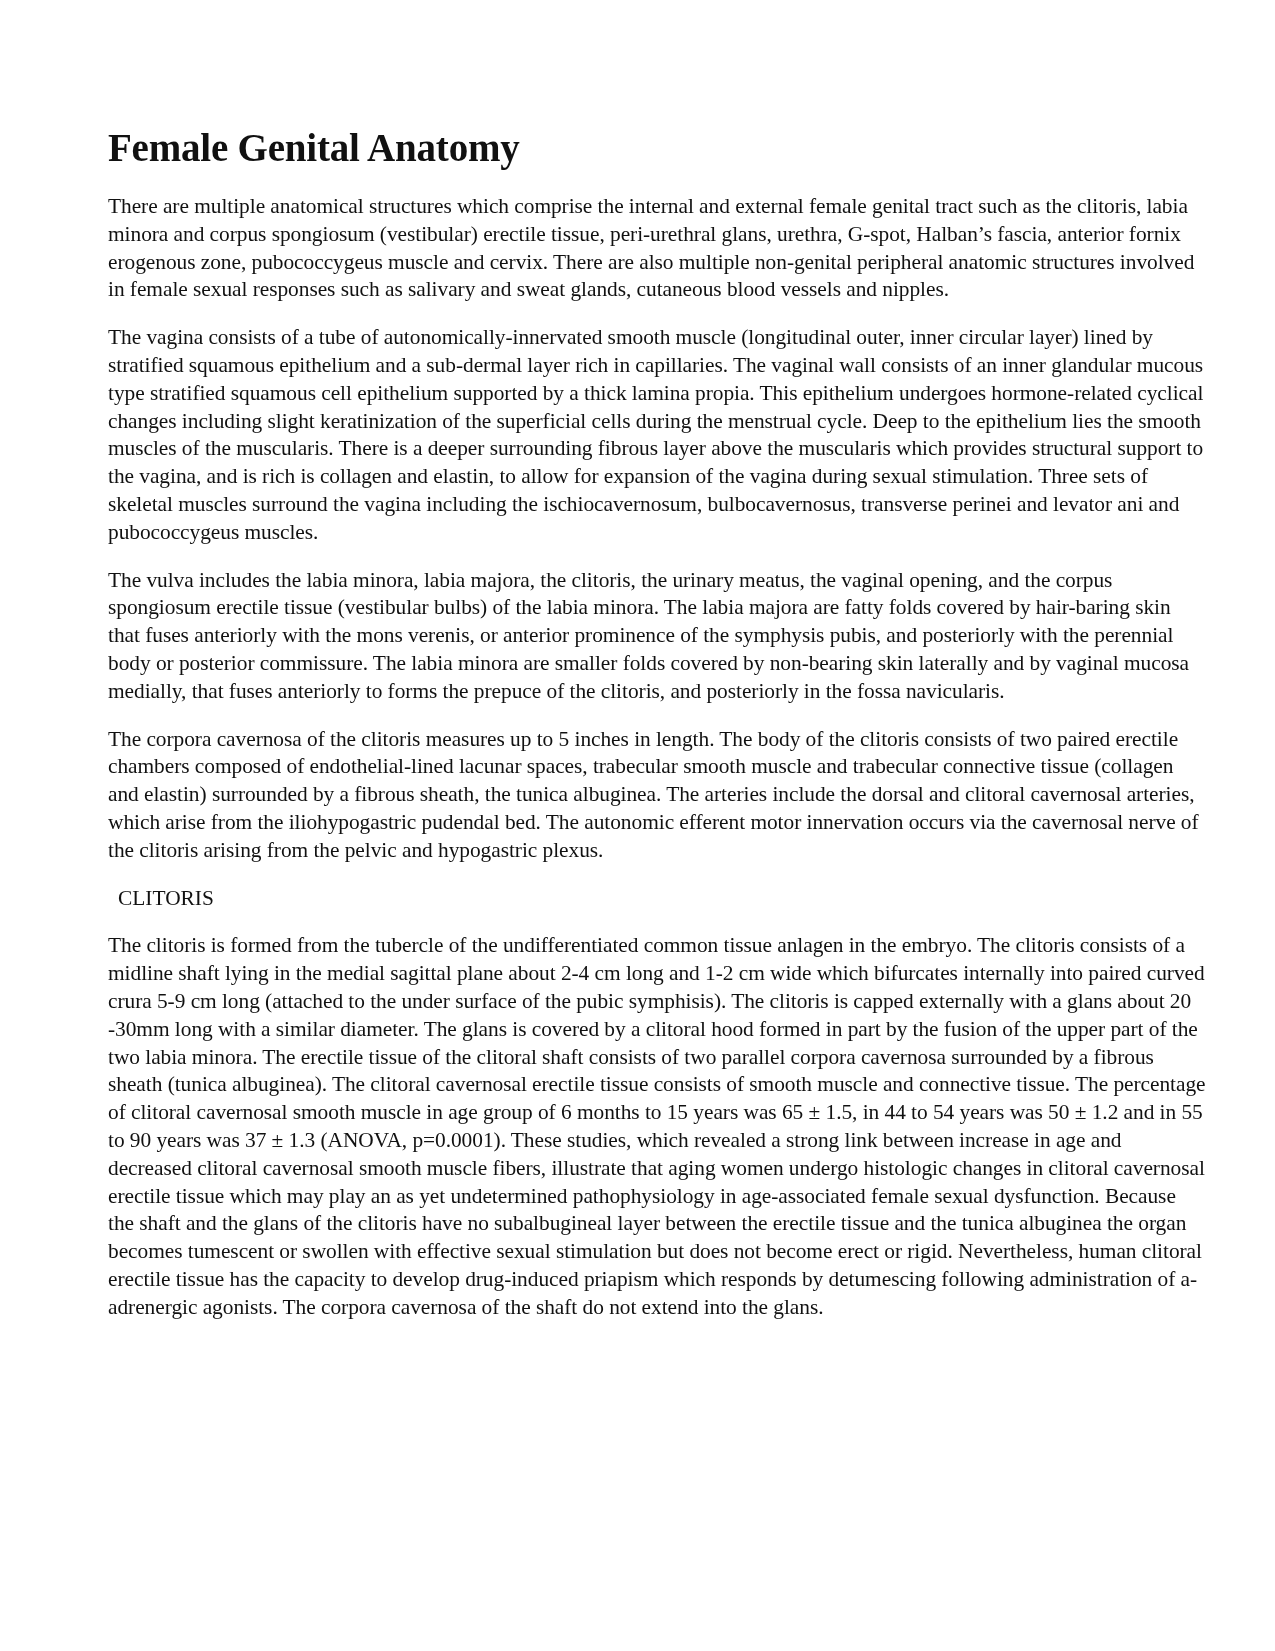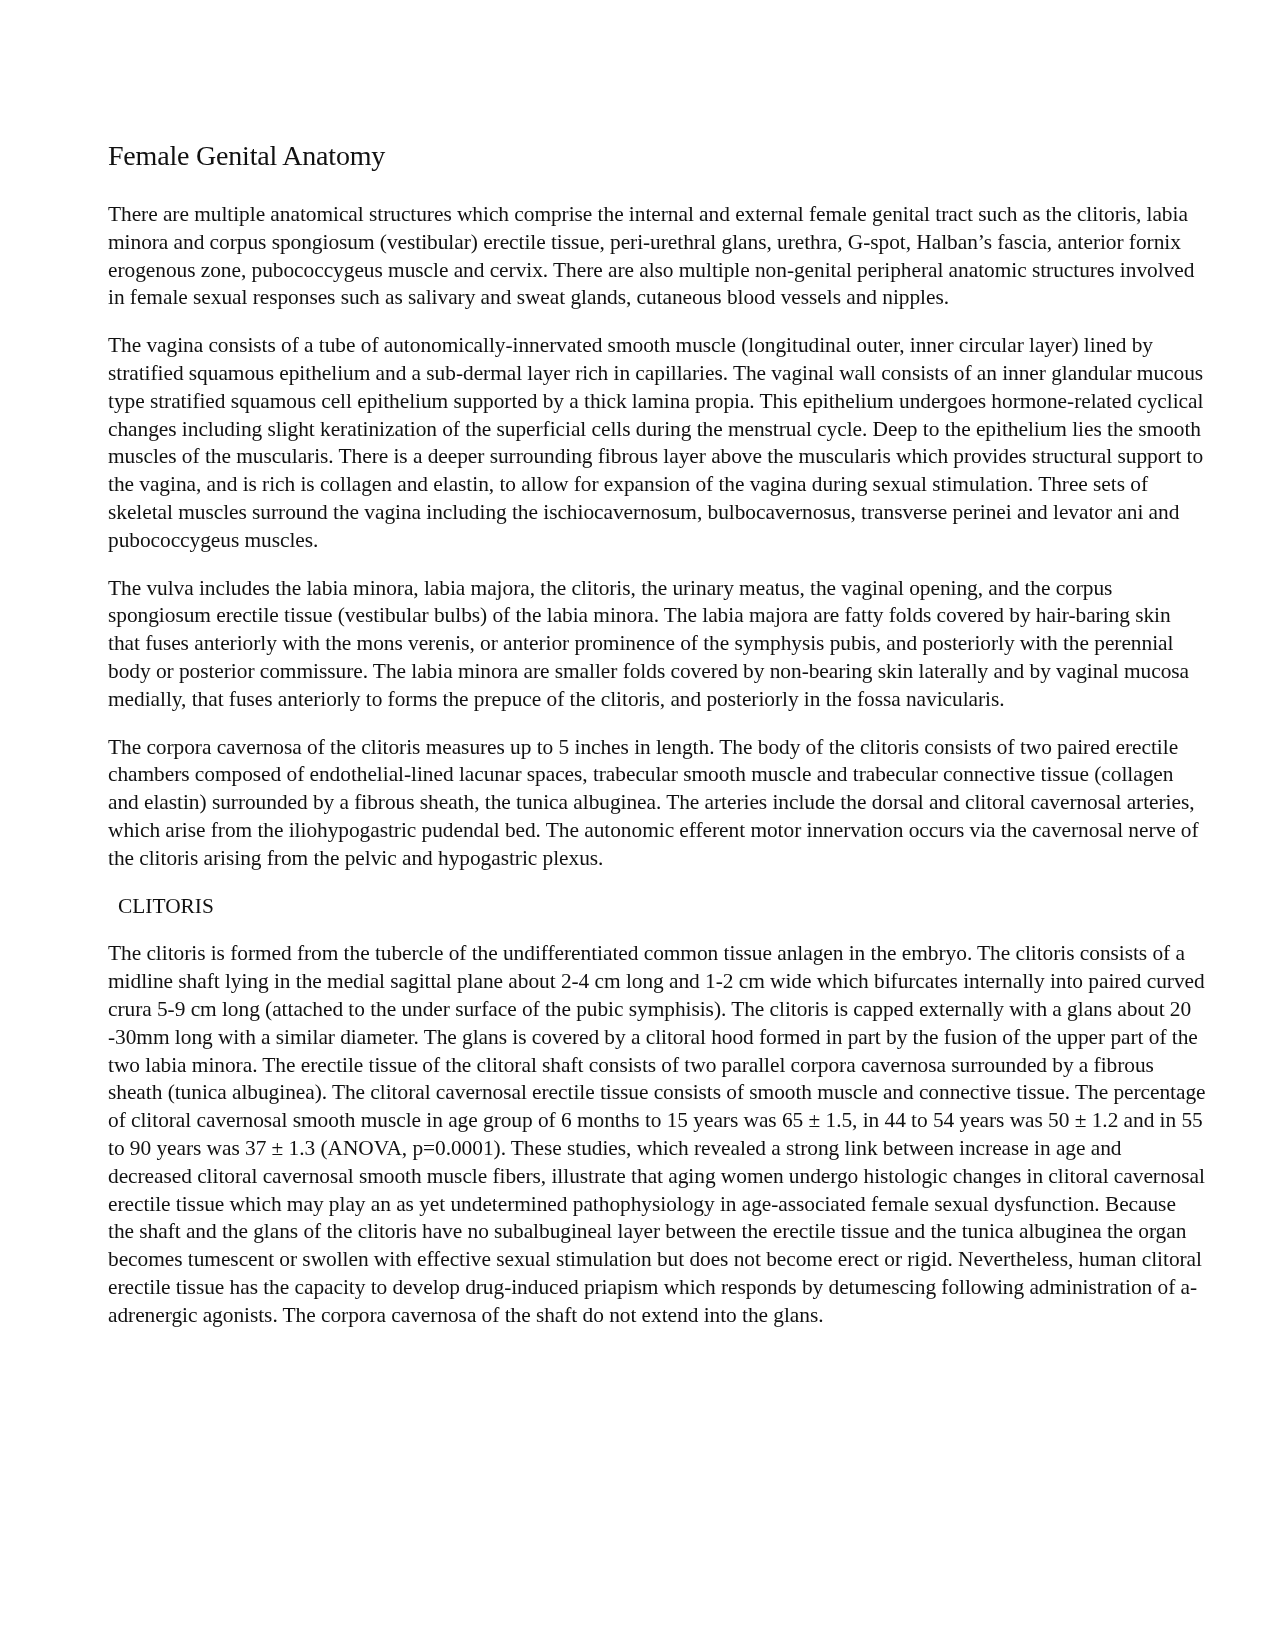--- a/index.html
+++ b/index.html
@@ -16,24 +16,24 @@
       font-family: "Liberation Serif", "DejaVu Serif", serif;
     }
     .page {
       position: absolute;
       left: 108px;
       top: 128px;
       width: 1110px;
     }
     .title {
       font-family: "Liberation Serif", "DejaVu Serif", serif;
-      font-weight: normal;
-      font-size: 28px;
+      font-weight: bold;
+      font-size: 39px;
       line-height: 40px;
-      margin: 8px 0 25px 0;
+      margin: 0 0 25px 0;
       letter-spacing: -0.2px;
     }
     .para {
       font-size: 21.4px;
       line-height: 27.8px;
       margin: 0 12px 20px 0;
       letter-spacing: -0.05px;
     }
     .heading {
       font-size: 21.4px;

